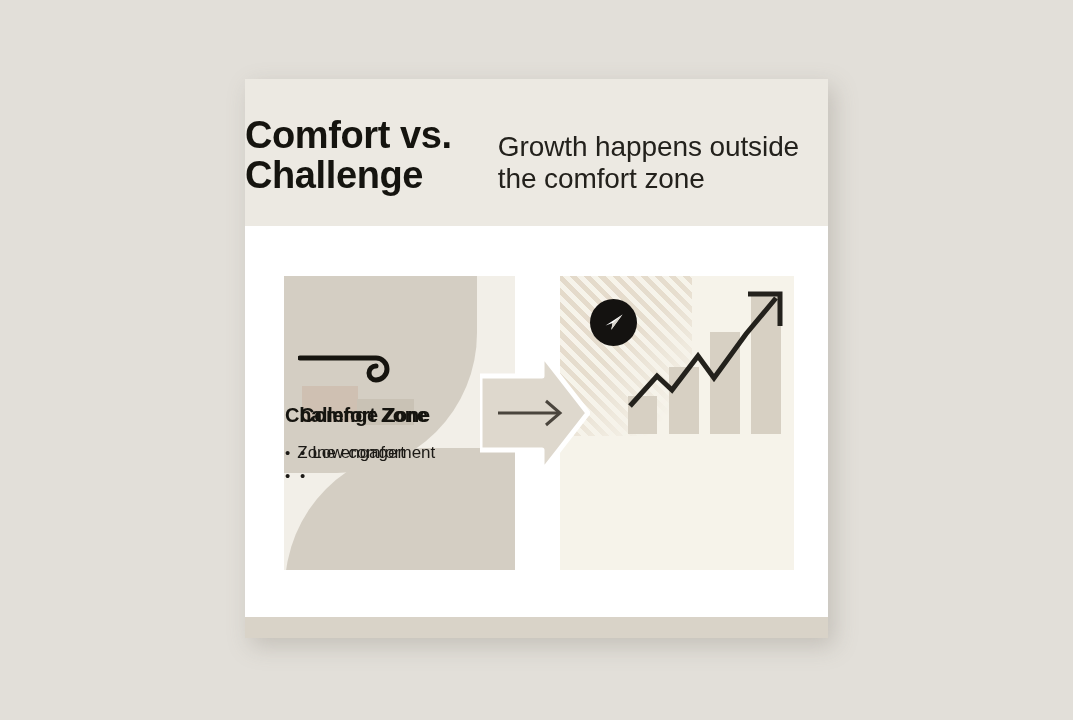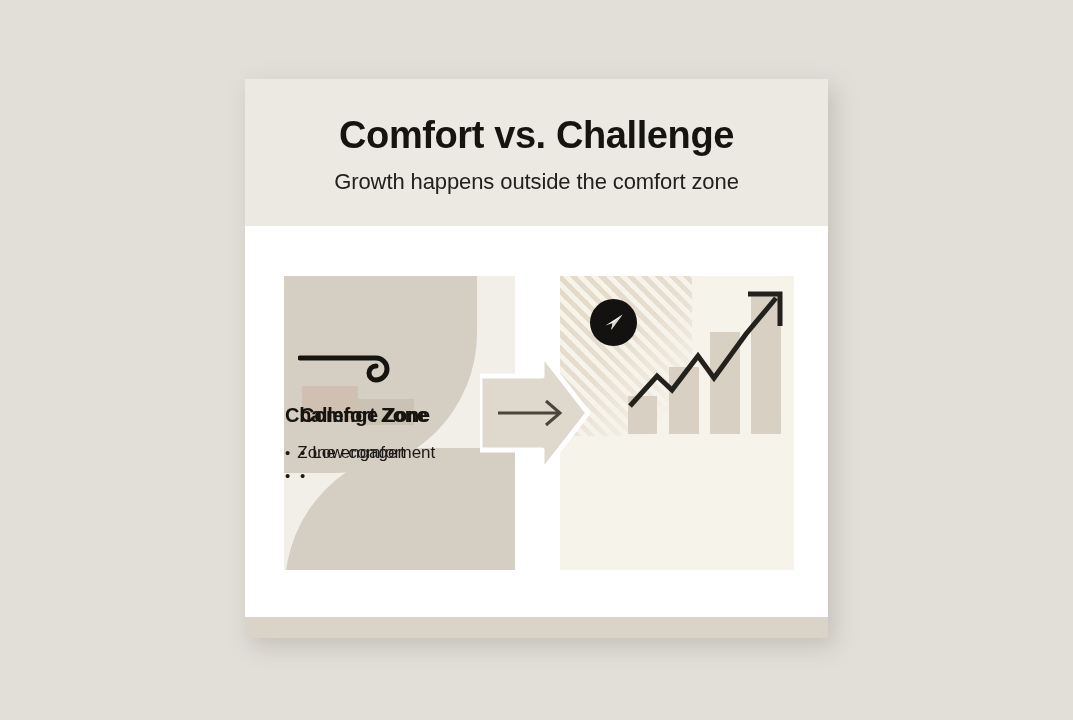--- a/index.html
+++ b/index.html
@@ -30,37 +30,37 @@
     display: flex;
     flex-direction: column;
   }
 
   
   #card-header {
     background: #ece9e2;
     height: 147px;
     flex: 0 0 147px;
     display: flex;
-    flex-direction: column;
+    flex-direction: row;
     align-items: center;
     justify-content: center;
     padding-top: 6px;
   }
 
   #main-title {
     font-size: 38px;
     font-weight: bold;
     color: #15140f;
     letter-spacing: -0.4px;
     line-height: 1.05;
   }
 
   #subtitle {
     margin-top: 14px;
-    font-size: 22px;
+    font-size: 28px;
     font-weight: normal;
     color: #23211c;
     letter-spacing: -0.1px;
   }
 
   
   #card-body {
     flex: 1 1 auto;
     position: relative;
     background: #ffffff;

